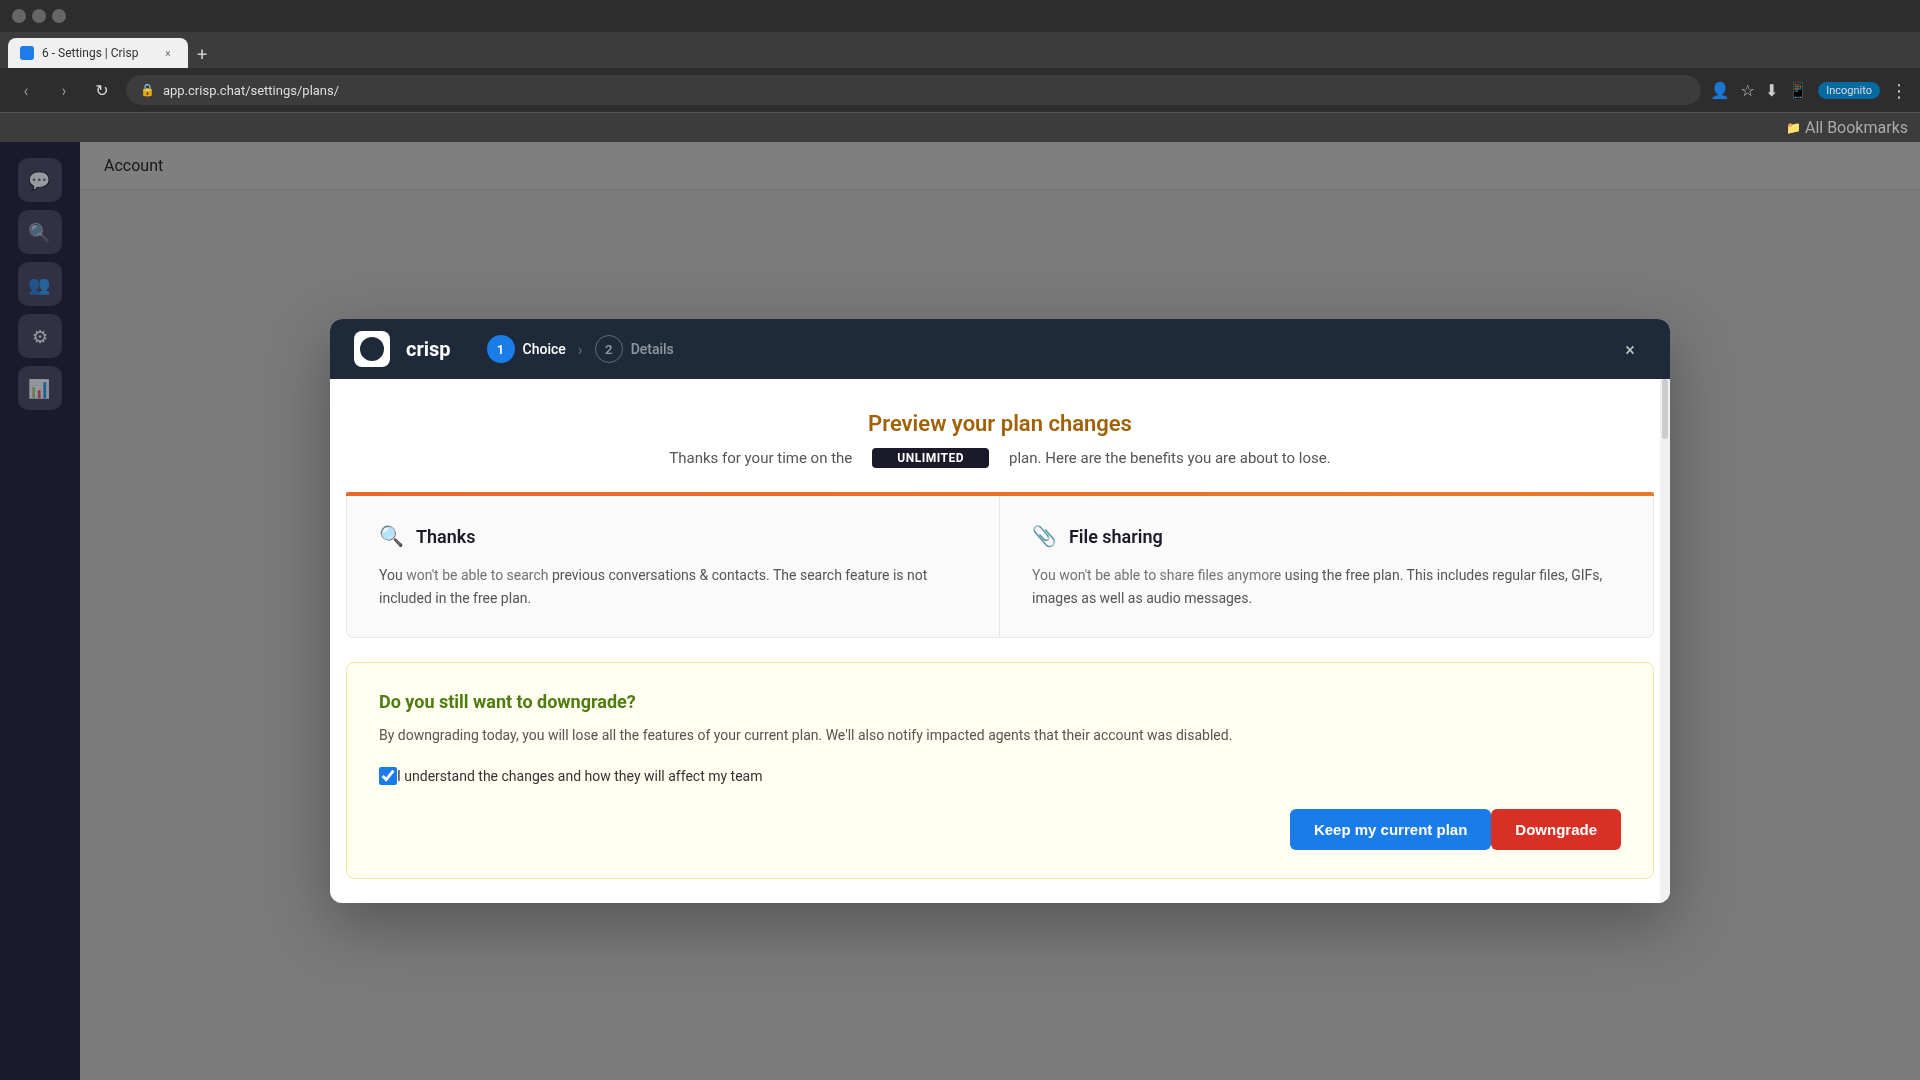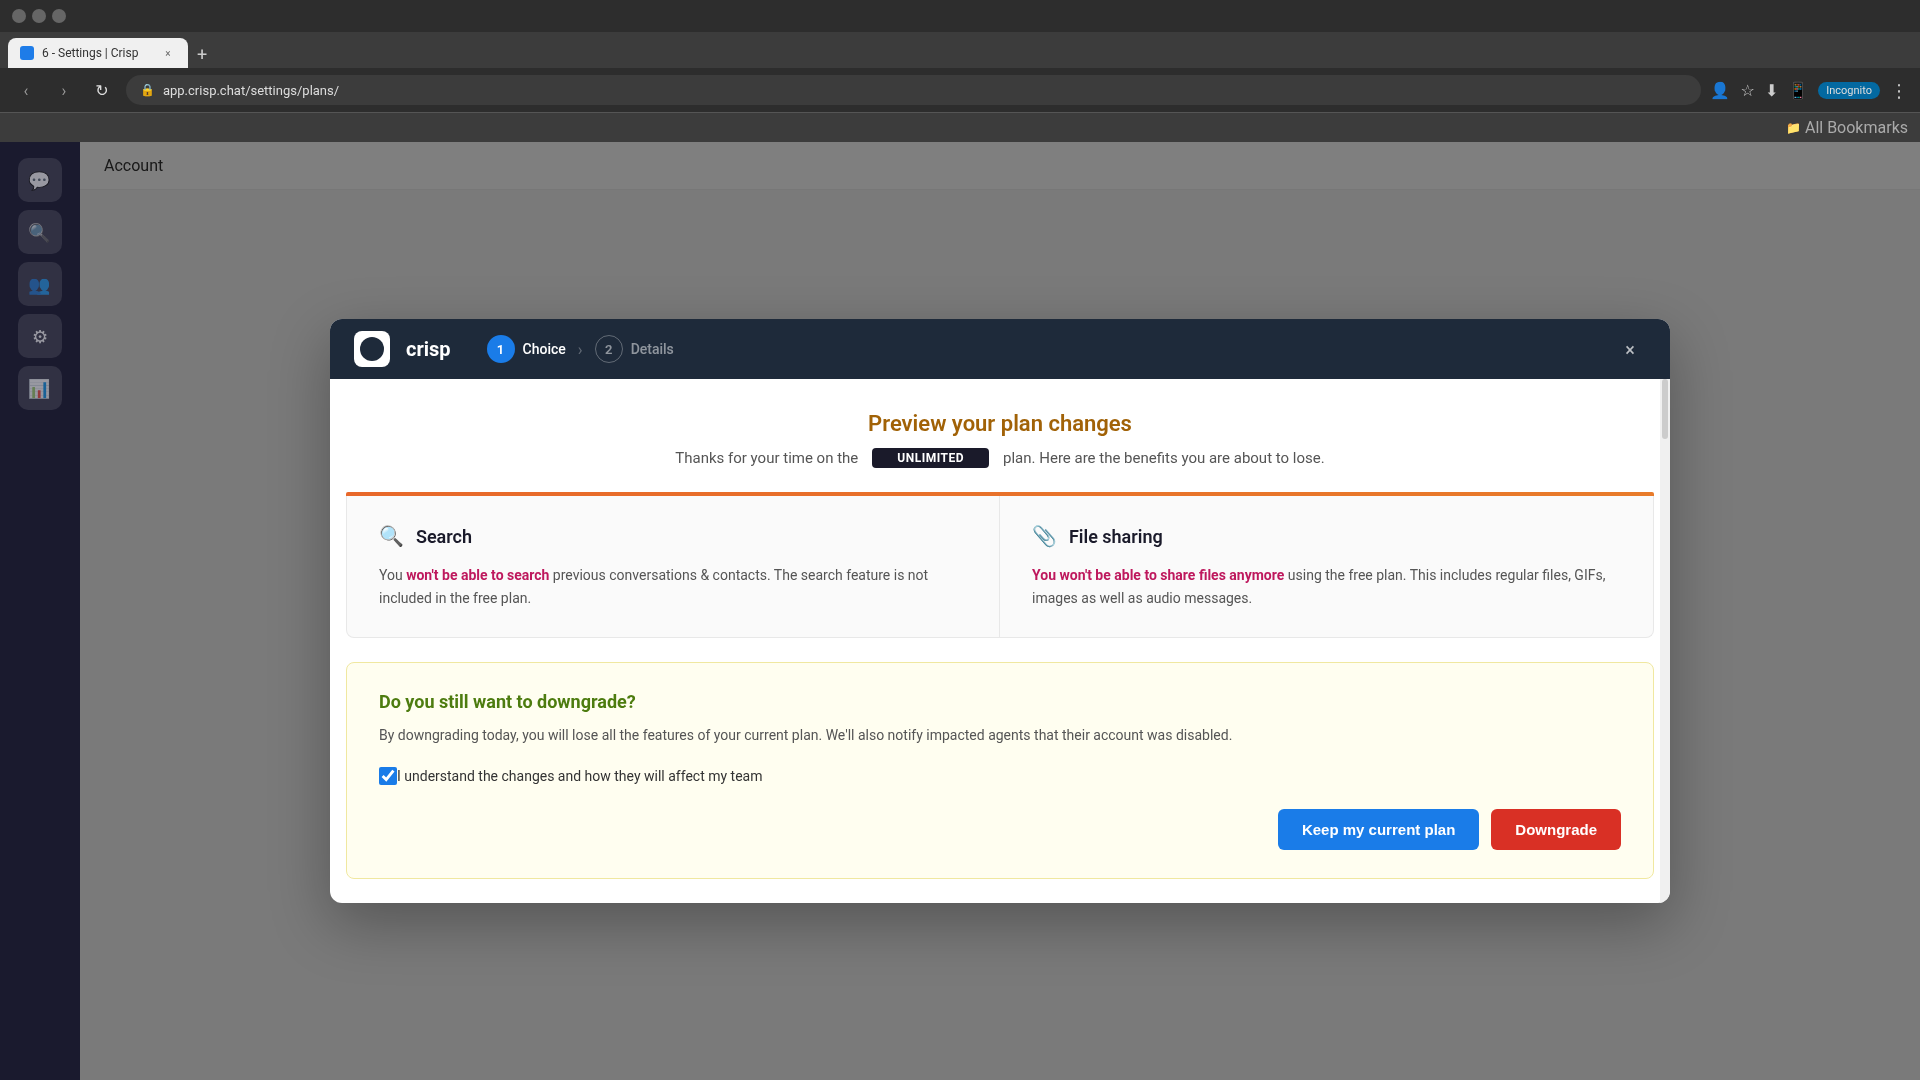--- a/index.html
+++ b/index.html
@@ -290,21 +290,21 @@
       font-weight: 600;
       color: #a16207;
       margin-bottom: 12px;
     }
     .preview-subtitle {
       font-size: 15px;
       color: #555;
       display: flex;
       align-items: center;
       justify-content: center;
-      gap: 14px;
+      gap: 20px;
       flex-wrap: wrap;
     }
     .plan-badge {
       background: #1a1a2a;
       color: white;
       font-size: 12px;
       font-weight: 700;
       padding: 3px 25px;
       border-radius: 4px;
       letter-spacing: 0.5px;
@@ -348,22 +348,22 @@
       font-size: 18px;
       font-weight: 600;
       color: #1a1a2a;
     }
     .feature-desc {
       font-size: 14px;
       color: #555;
       line-height: 1.6;
     }
     .feature-desc strong {
-      color: #be185d;
-      font-weight: 700;
+      color: #737373;
+      font-weight: 400;
     }
 
     
     .downgrade-section {
       margin: 0 16px 24px;
       background: #fffef0;
       border: 1px solid #f0e8a0;
       border-radius: 8px;
       padding: 28px 32px;
     }
@@ -388,21 +388,20 @@
       width: 18px; height: 18px;
       accent-color: #1a7ce8;
       cursor: pointer;
     }
     .checkbox-label {
       font-size: 14px;
       color: #333;
     }
     .action-buttons {
       display: flex;
-      gap: 12px;
       justify-content: flex-end;
     }
     .btn-keep {
       background: #1a7ce8;
       color: white;
       border: none;
       border-radius: 6px;
       padding: 12px 24px;
       font-size: 15px;
       font-weight: 600;
@@ -534,21 +533,21 @@
             </div>
           </div>
 
           <div class="features-section">
             <div class="features-top-bar"></div>
             <div class="features-grid">
 
               <div class="feature-item">
                 <div class="feature-icon-title">
                   <span class="feature-icon">🔍</span>
-                  <span class="feature-title">Search</span>
+                  <span class="feature-title">Thanks</span>
                 </div>
                 <div class="feature-desc">
                   <span>You </span><strong>won't be able to search</strong><span> previous conversations &amp; contacts. The search feature is not included in the free plan.</span>
                 </div>
               </div>
 
               <div class="feature-item">
                 <div class="feature-icon-title">
                   <span class="feature-icon">📎</span>
                   <span class="feature-title">File sharing</span>

